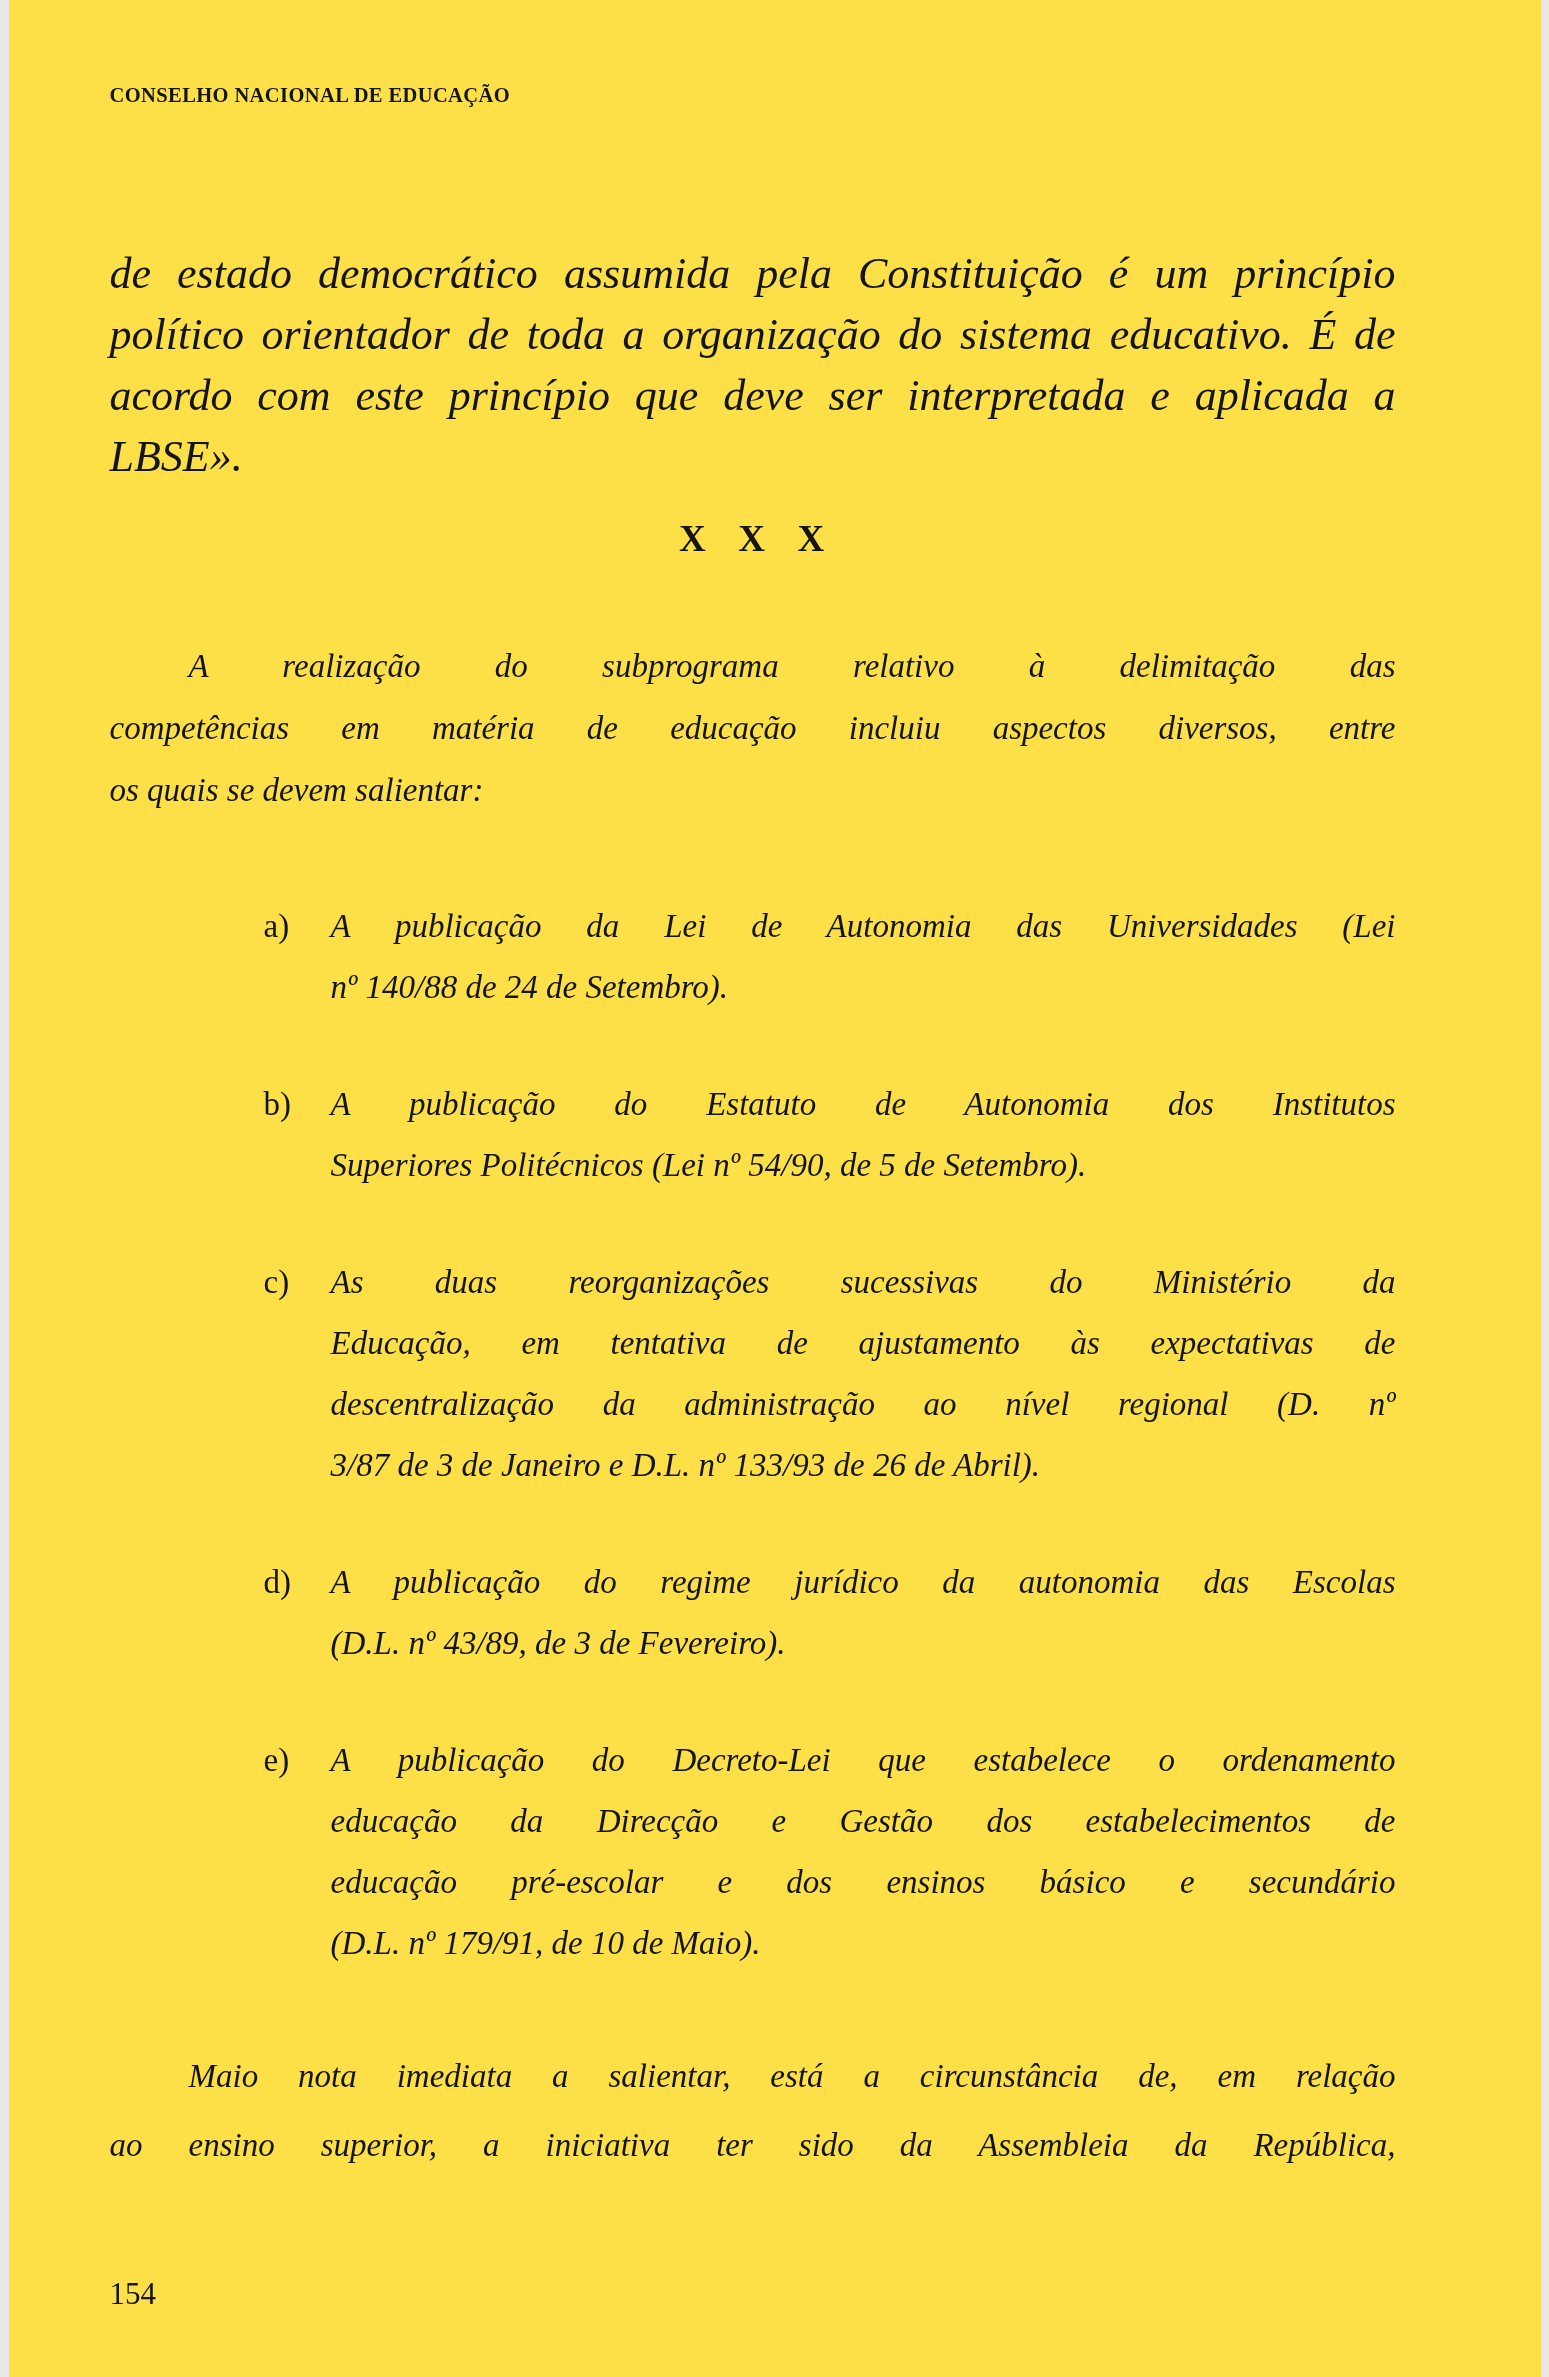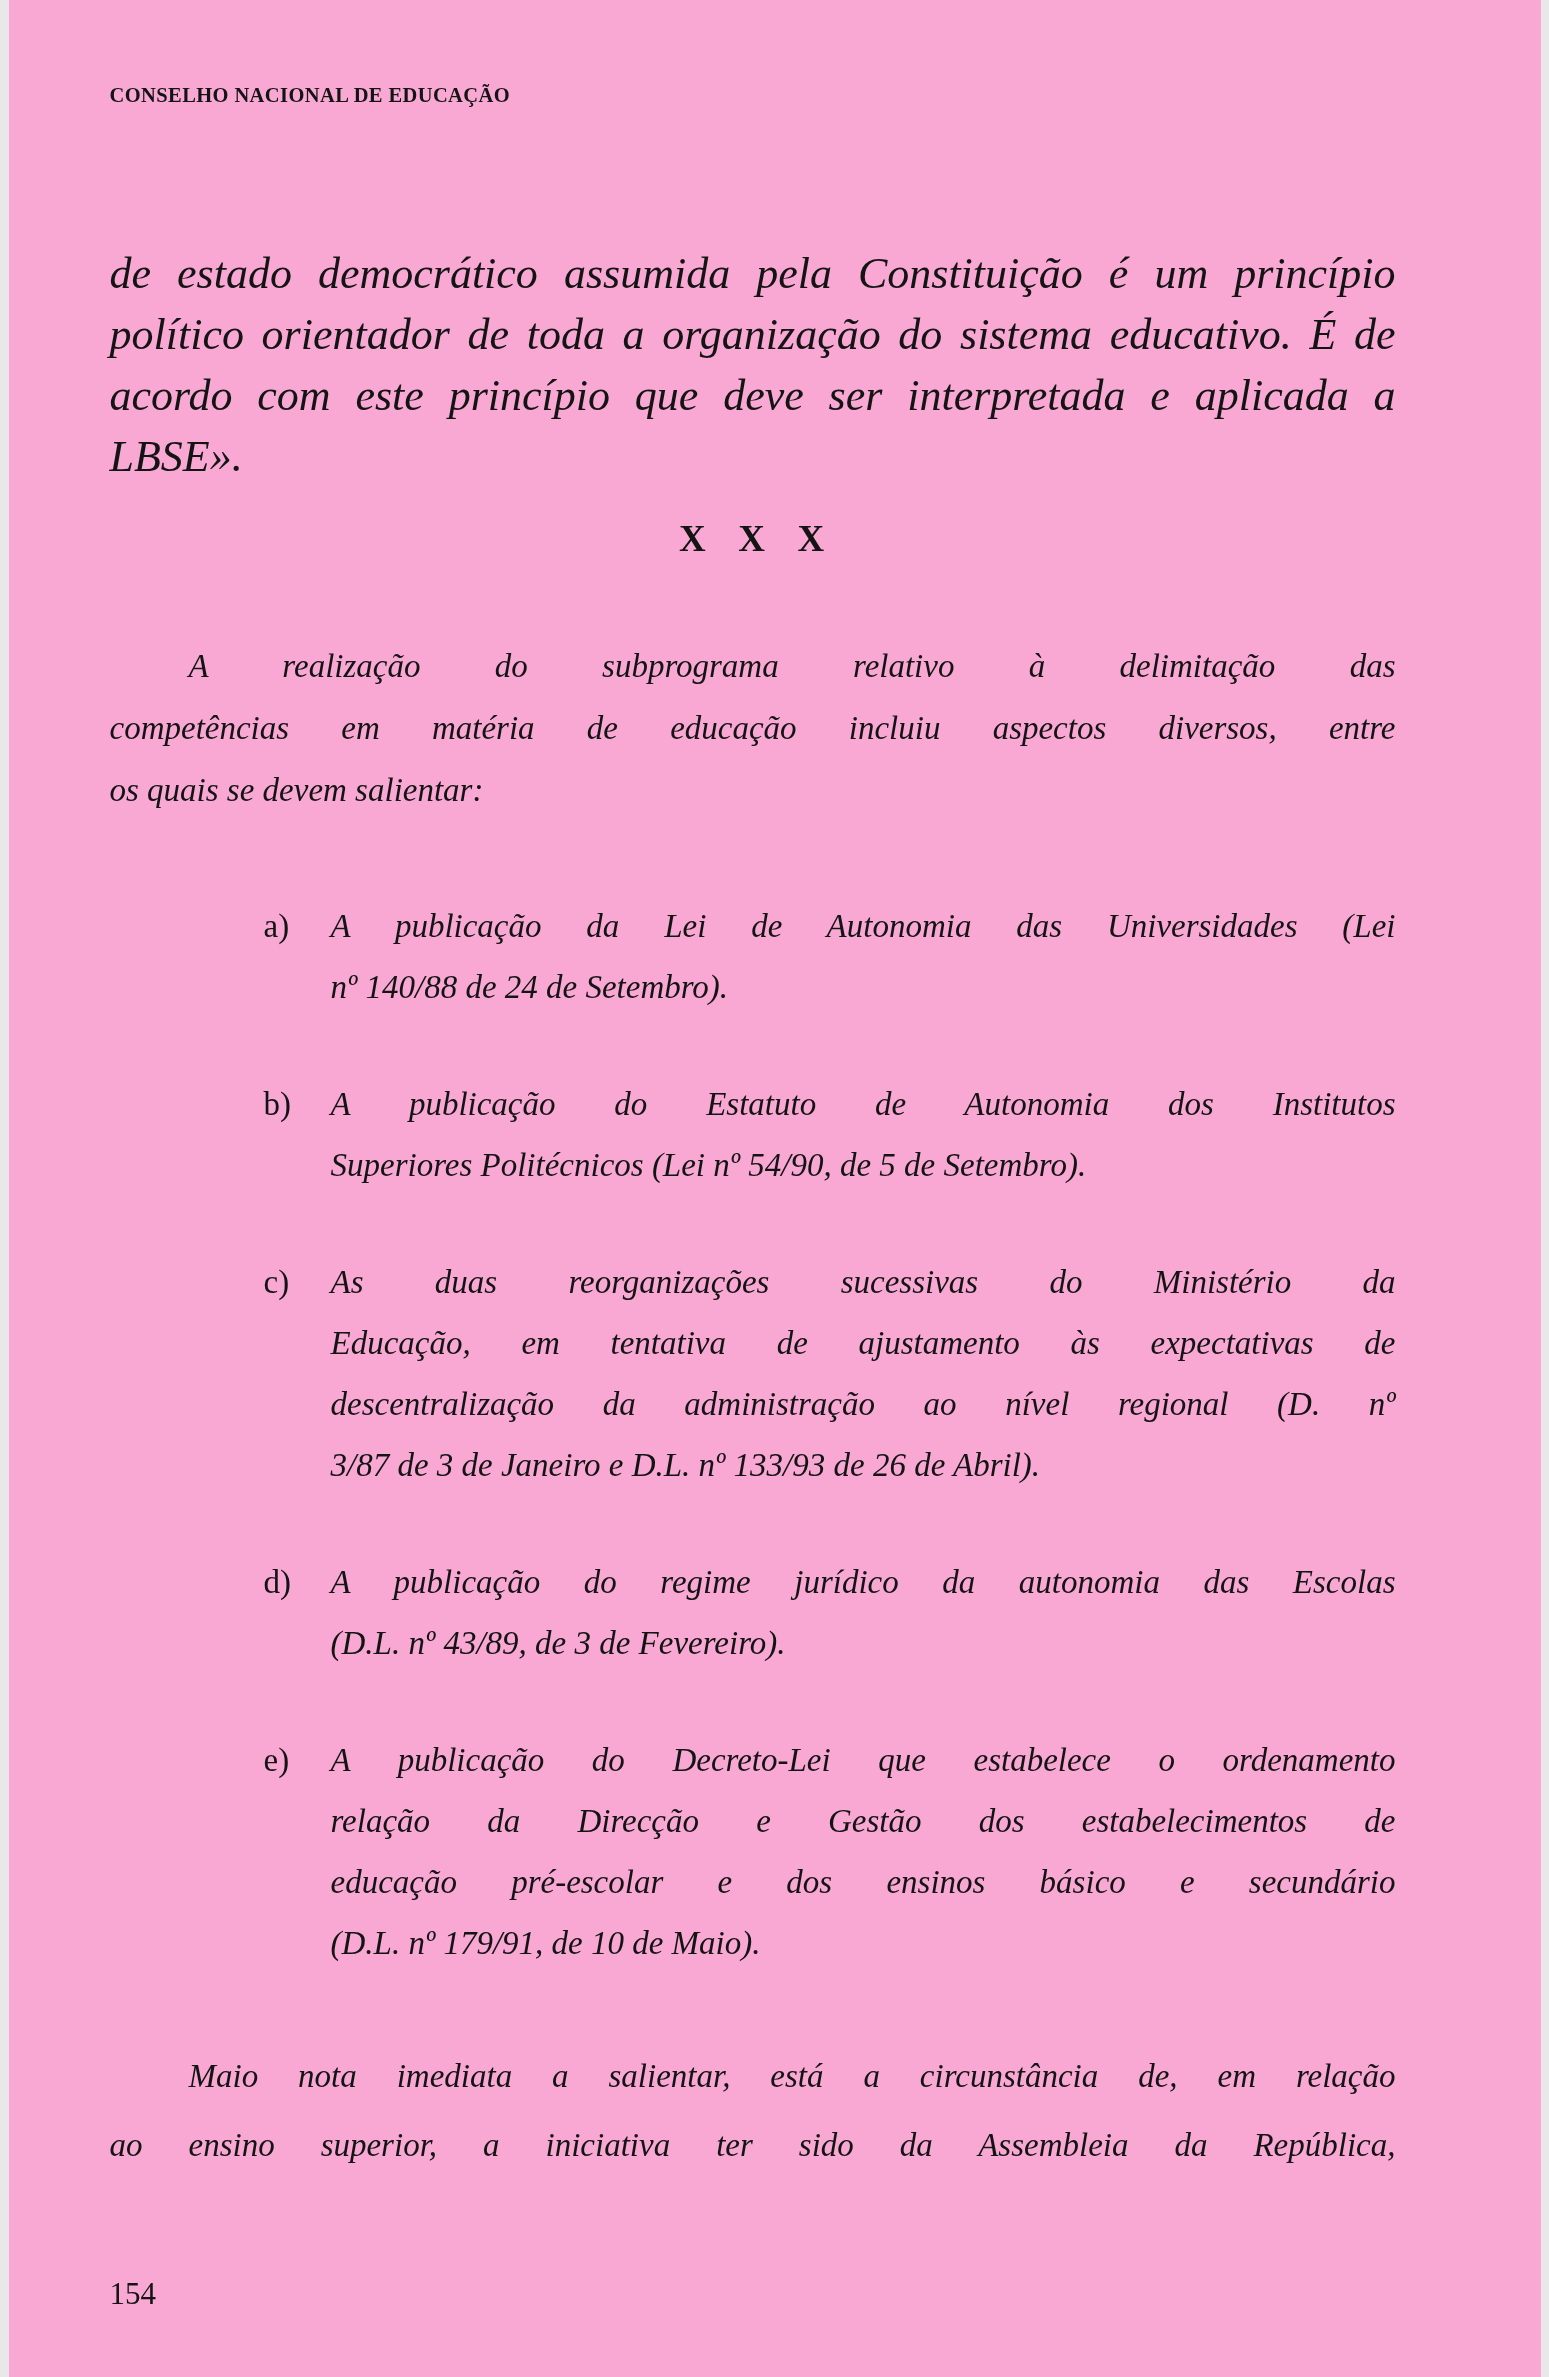--- a/index.html
+++ b/index.html
@@ -5,21 +5,21 @@
   html, body {
     margin: 0;
     padding: 0;
     background: #e8e8e8;
   }
   .page {
     position: relative;
     width: 1532px;
     height: 2377px;
     margin: 0 auto;
-    background: #f9a8d4;
+    background: #fde047;
     color: #141414;
     font-family: "Liberation Serif", "DejaVu Serif", serif;
     overflow: hidden;
   }
   .running-header {
     position: absolute;
     left: 101px;
     top: 84px;
     font-size: 20.5px;
     font-weight: bold;
@@ -148,21 +148,21 @@
         <div class="item-body">
           <div class="line j">A publicação do regime jurídico da autonomia das Escolas</div>
           <div class="line">(D.L. nº 43/89, de 3 de Fevereiro).</div>
         </div>
       </div>
 
       <div class="item">
         <div class="item-label">e)</div>
         <div class="item-body">
           <div class="line j">A publicação do Decreto-Lei que estabelece o ordenamento</div>
-          <div class="line j">relação da Direcção e Gestão dos estabelecimentos de</div>
+          <div class="line j">educação da Direcção e Gestão dos estabelecimentos de</div>
           <div class="line j">educação pré-escolar e dos ensinos básico e secundário</div>
           <div class="line">(D.L. nº 179/91, de 10 de Maio).</div>
         </div>
       </div>
 
     </div>
 
     <div class="closing">
       <div class="line j indent">Maio nota imediata a salientar, está a circunstância de, em relação</div>
       <div class="line j">ao ensino superior, a iniciativa ter sido da Assembleia da República,</div>

